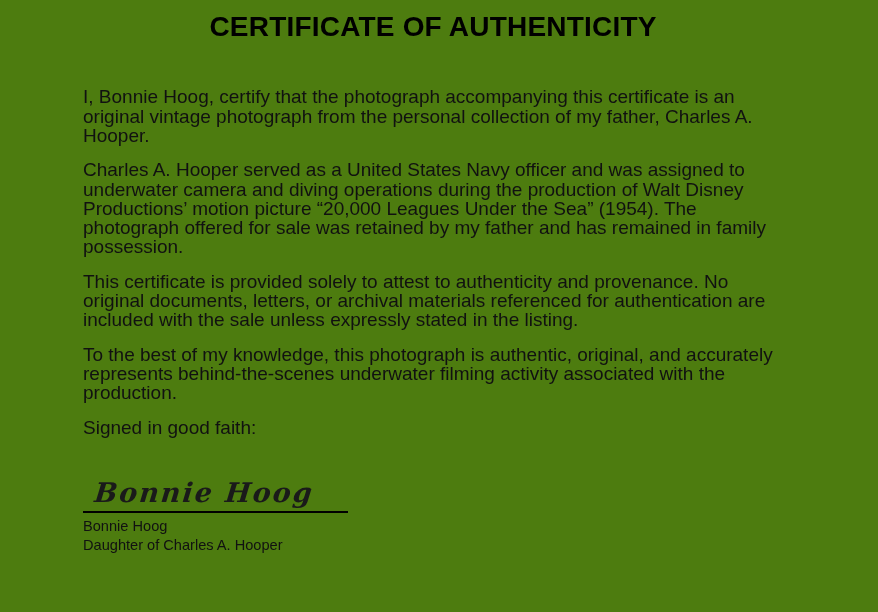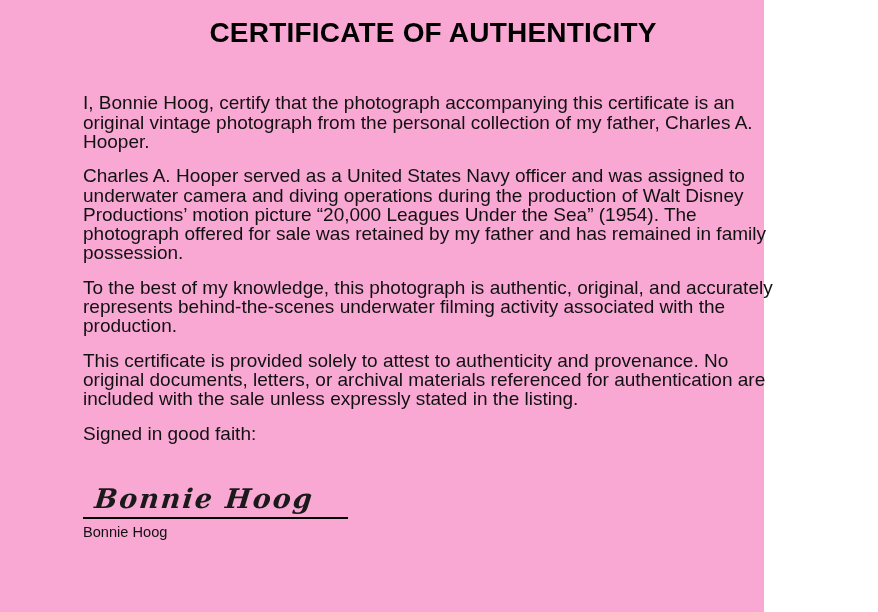--- a/index.html
+++ b/index.html
@@ -9,24 +9,24 @@
   }
   body {
     width: 878px;
     height: 612px;
     overflow: hidden;
     font-family: "Liberation Sans", sans-serif;
     color: #111111;
   }
   .page {
     box-sizing: border-box;
-    width: 764px;
+    width: 878px;
     height: 612px;
-    padding: 18px 95px 0 83px;
-    background: #f9a8d4;
+    padding: 12px 95px 0 83px;
+    background: #4d7c0f;
   }
   .title {
     width: 700px;
     margin: 0 0 46px 0;
     text-align: center;
     font-size: 28px;
     font-weight: bold;
     line-height: 1.05;
     letter-spacing: 0.2px;
     color: #000000;
@@ -73,26 +73,27 @@
 <body>
 
 <div class="page">
 
   <h1 class="title">CERTIFICATE OF AUTHENTICITY</h1>
 
   <p class="body-para">I, Bonnie Hoog, certify that the photograph accompanying this certificate is an original vintage photograph from the personal collection of my father, Charles A. Hooper.</p>
 
   <p class="body-para">Charles A. Hooper served as a United States Navy officer and was assigned to underwater camera and diving operations during the production of Walt Disney Productions’ motion picture “20,000 Leagues Under the Sea” (1954). The photograph offered for sale was retained by my father and has remained in family possession.</p>
 
+  <p class="body-para">This certificate is provided solely to attest to authenticity and provenance. No original documents, letters, or archival materials referenced for authentication are included with the sale unless expressly stated in the listing.</p>
+
   <p class="body-para">To the best of my knowledge, this photograph is authentic, original, and accurately represents behind-the-scenes underwater filming activity associated with the production.</p>
-
-  <p class="body-para">This certificate is provided solely to attest to authenticity and provenance. No original documents, letters, or archival materials referenced for authentication are included with the sale unless expressly stated in the listing.</p>
 
   <p class="body-para closing">Signed in good faith:</p>
 
   <div class="sig-area">
     <div class="sig-rule-box">
       <div class="sig-script">Bonnie Hoog</div>
     </div>
     <div class="sig-name">Bonnie Hoog</div>
+    <div class="sig-relation">Daughter of Charles A. Hooper</div>
   </div>
 
 </div>
 
 </body></html>

